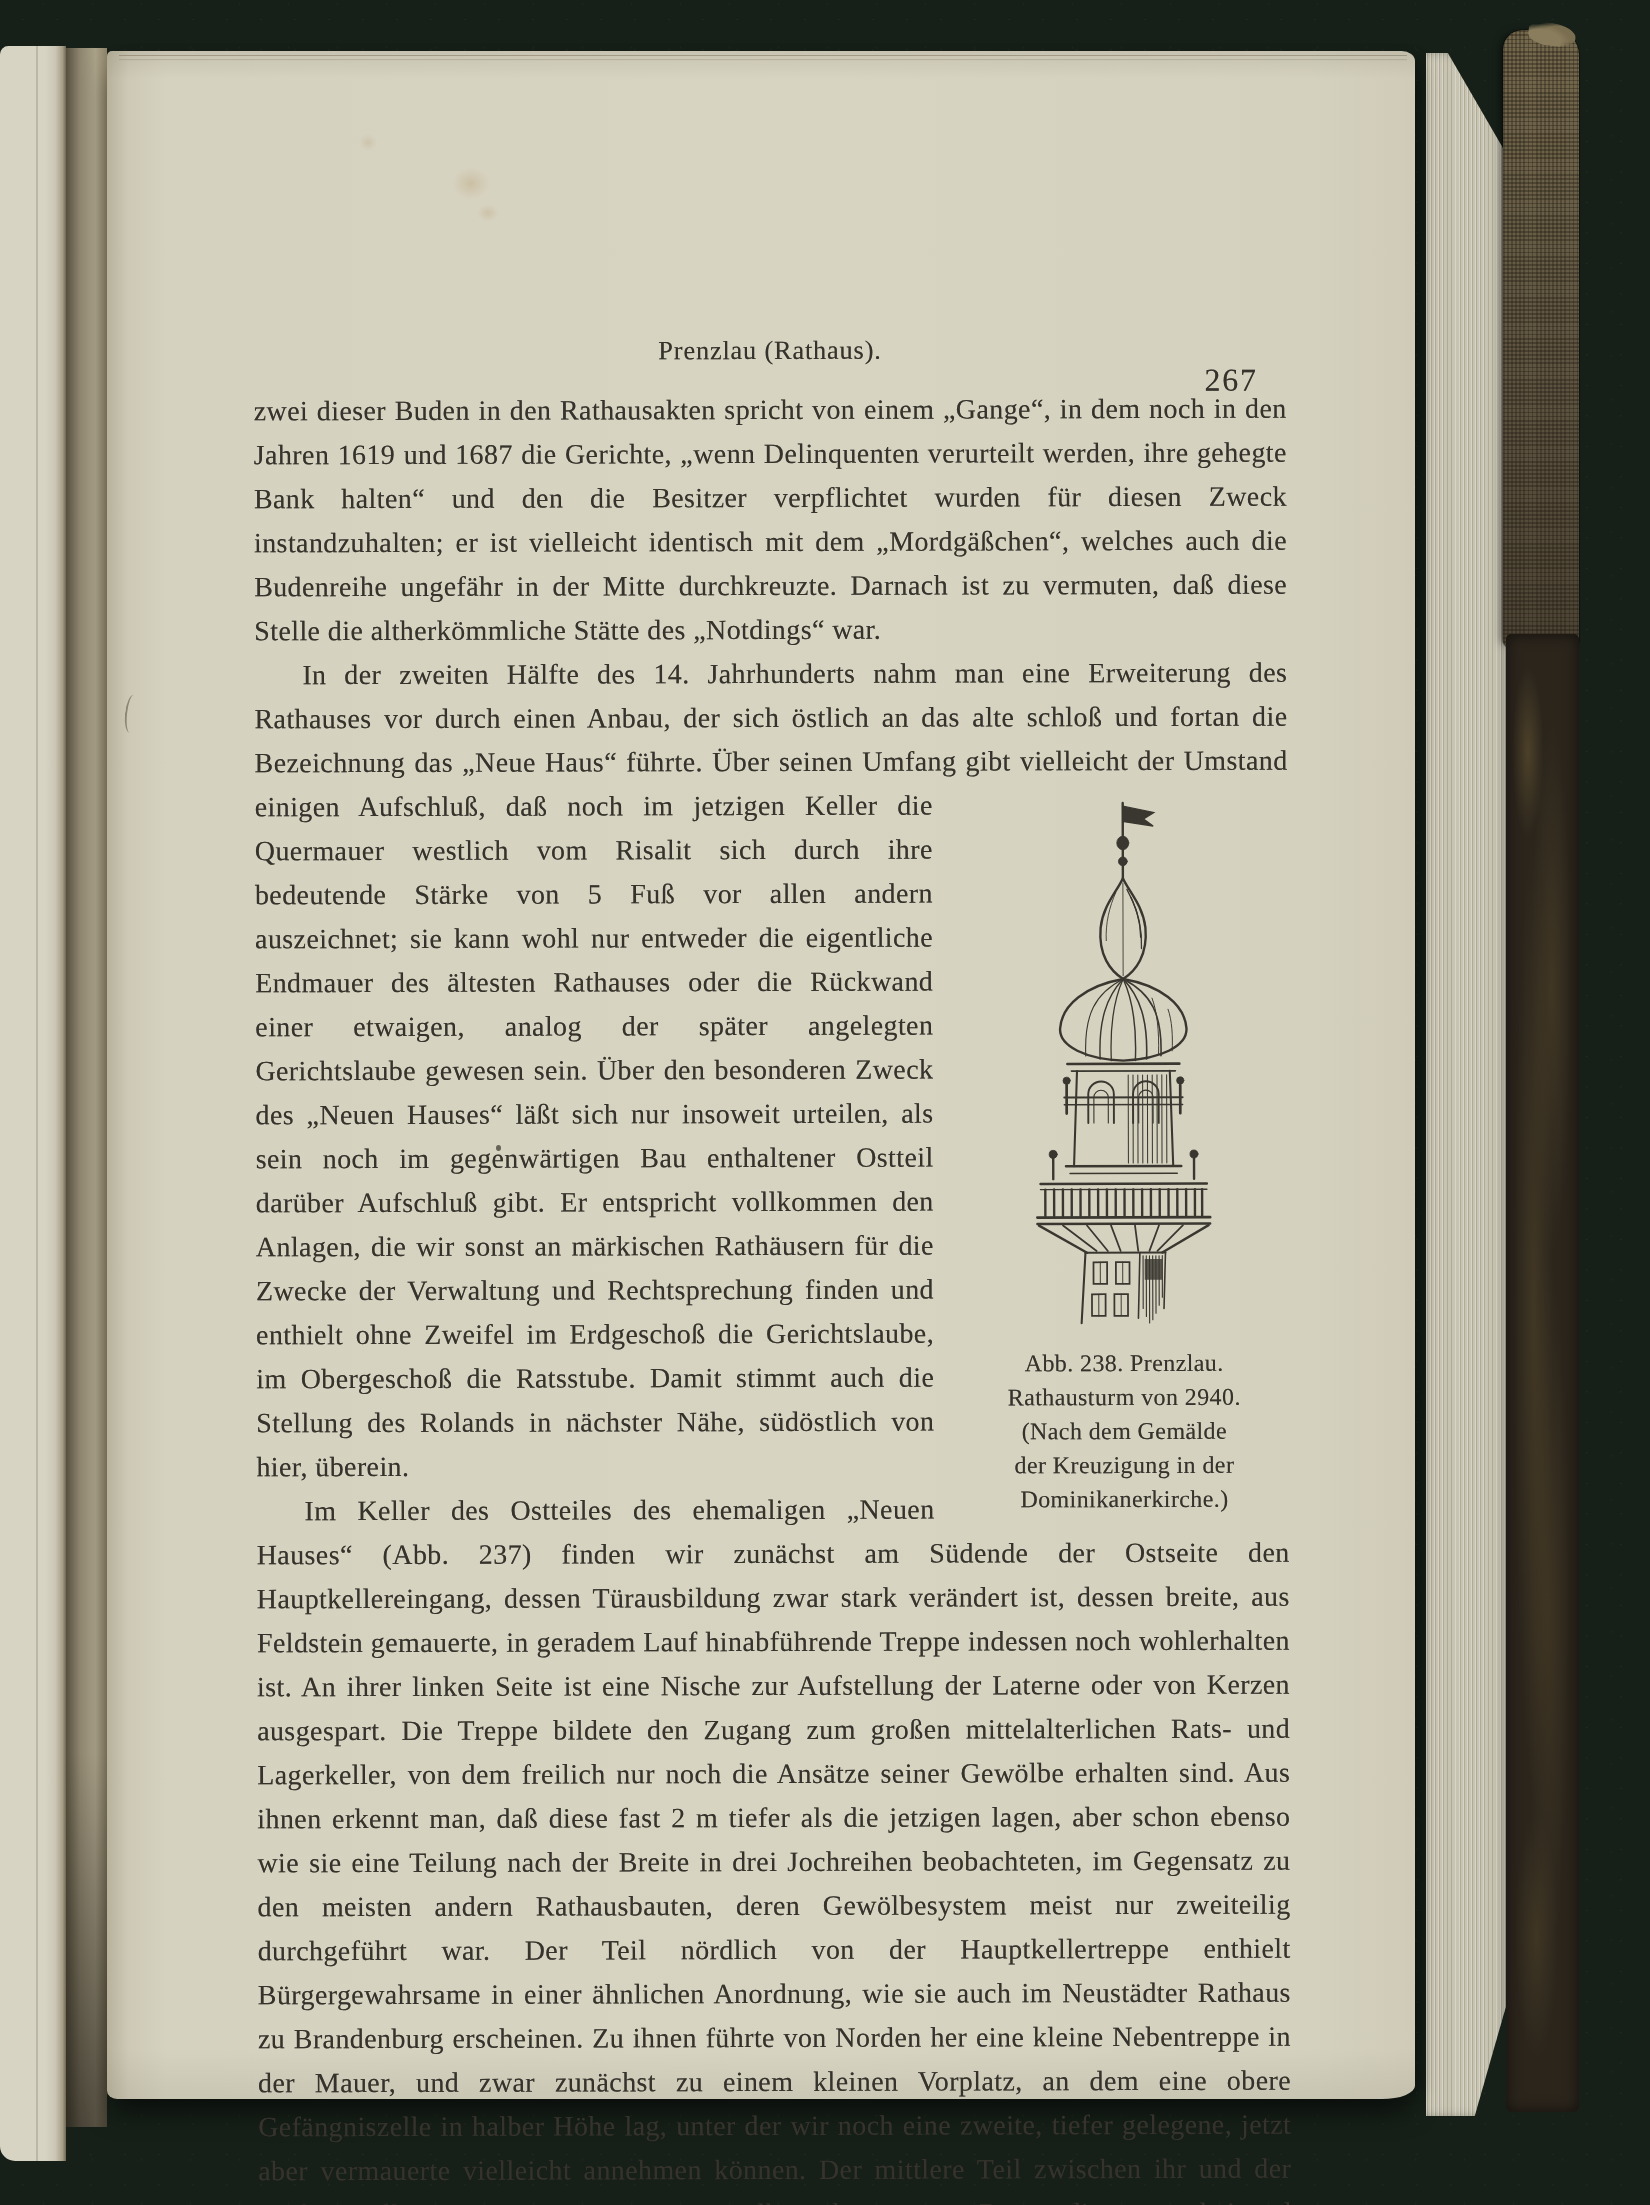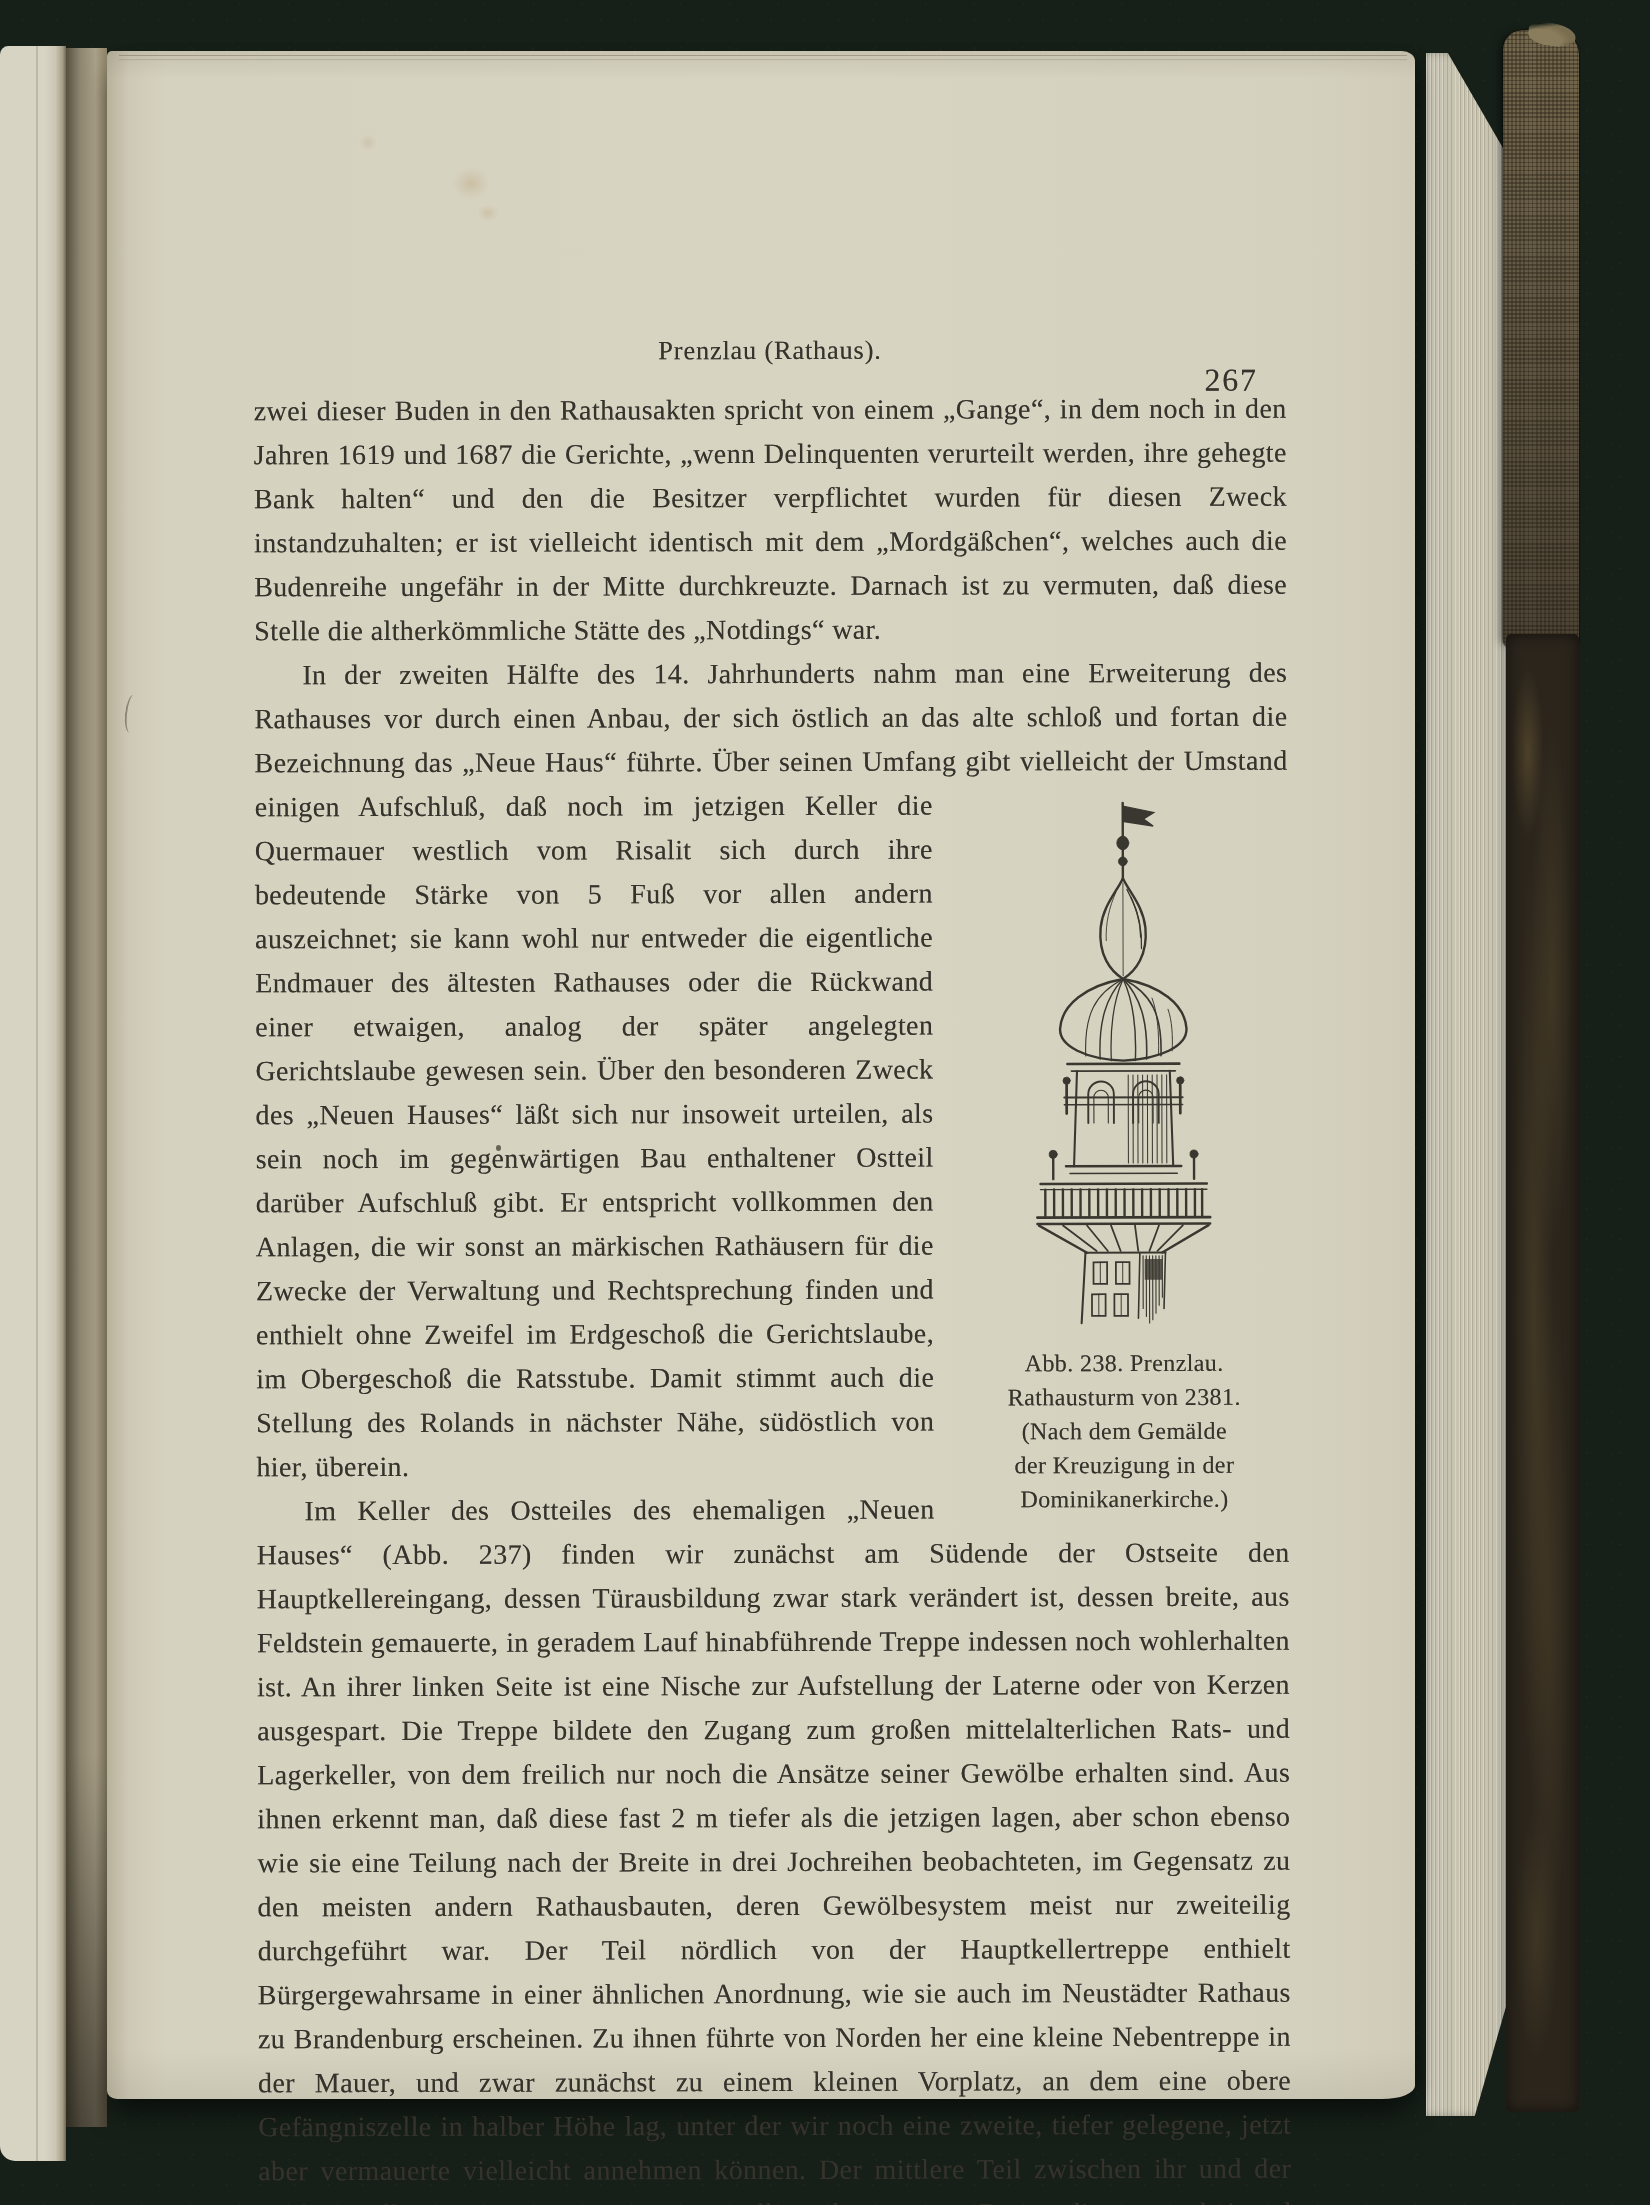--- a/index.html
+++ b/index.html
@@ -242,21 +242,21 @@
                 <line x1="198" y1="574" x2="198" y2="650" stroke-width="1.4"></line>
                 <line x1="202" y1="574" x2="202" y2="658" stroke-width="1.4"></line>
                 <line x1="206" y1="574" x2="206" y2="654" stroke-width="1.4"></line>
                 <line x1="210" y1="574" x2="210" y2="646" stroke-width="1.4"></line>
                 <line x1="214" y1="574" x2="214" y2="636" stroke-width="1.4"></line>
                 <line x1="218" y1="574" x2="218" y2="626" stroke-width="1.4"></line>
               </g>
             </g>
           </svg>
           <span class="caption">Abb. 238. Prenzlau.
-Rathausturm von 2381.
+Rathausturm von 2940.
 (Nach dem Gemälde
 der Kreuzigung in der
 Dominikanerkirche.)</span>
         </span>
         <span>einigen Aufschluß, daß noch im jetzigen Keller die Quermauer westlich vom Risalit sich durch ihre bedeutende Stärke von 5 Fuß vor allen andern auszeichnet; sie kann wohl nur entweder die eigentliche Endmauer des ältesten Rathauses oder die Rückwand einer etwaigen, analog der später angelegten Gerichtslaube gewesen sein. Über den besonderen Zweck des „Neuen Hauses“ läßt sich nur insoweit urteilen, als sein noch im gegenwärtigen Bau enthaltener Ostteil darüber Aufschluß gibt. Er entspricht vollkommen den Anlagen, die wir sonst an märkischen Rathäusern für die Zwecke der Verwaltung und Rechtsprechung finden und enthielt ohne Zweifel im Erdgeschoß die Gerichtslaube, im Obergeschoß die Ratsstube. Damit stimmt auch die Stellung des Rolands in nächster Nähe, südöstlich von hier, überein.</span></p>
 
       <p class="para"><span>Im Keller des Ostteiles des ehemaligen „Neuen Hauses“ (Abb. 237) finden wir zunächst am Südende der Ostseite den Hauptkellereingang, dessen Türausbildung zwar stark verändert ist, dessen breite, aus Feldstein gemauerte, in geradem Lauf hinabführende Treppe indessen noch wohlerhalten ist. An ihrer linken Seite ist eine Nische zur Aufstellung der Laterne oder von Kerzen ausgespart. Die Treppe bildete den Zugang zum großen mittelalterlichen Rats- und Lagerkeller, von dem freilich nur noch die Ansätze seiner Gewölbe erhalten sind. Aus ihnen erkennt man, daß diese fast 2 m tiefer als die jetzigen lagen, aber schon ebenso wie sie eine Teilung nach der Breite in drei Jochreihen beobachteten, im Gegensatz zu den meisten andern Rathausbauten, deren Gewölbesystem meist nur zweiteilig durchgeführt war. Der Teil nördlich von der Hauptkellertreppe enthielt Bürgergewahrsame in einer ähnlichen Anordnung, wie sie auch im Neustädter Rathaus zu Brandenburg erscheinen. Zu ihnen führte von Norden her eine kleine Nebentreppe in der Mauer, und zwar zunächst zu einem kleinen Vorplatz, an dem eine obere Gefängniszelle in halber Höhe lag, unter der wir noch eine zweite, tiefer gelegene, jetzt aber vermauerte vielleicht annehmen können. Der mittlere Teil zwischen ihr und der großen Kellertreppe, ein mit Tonnengewölben überspannter Raum, diente anscheinend dem gleichen Zwecke. Weiter westwärts</span></p>
 
     </div>
   </div>

